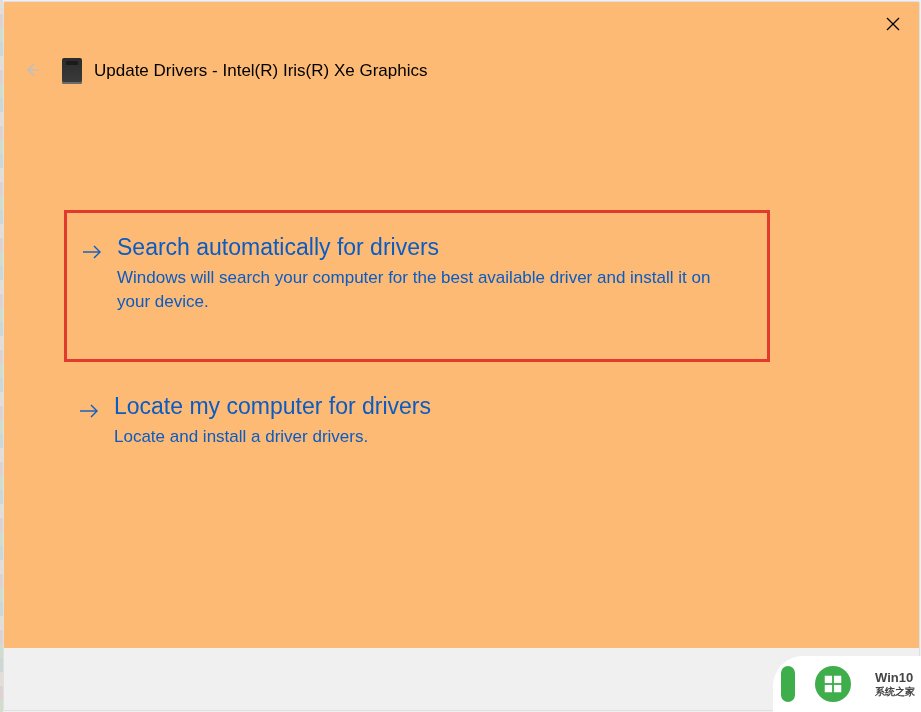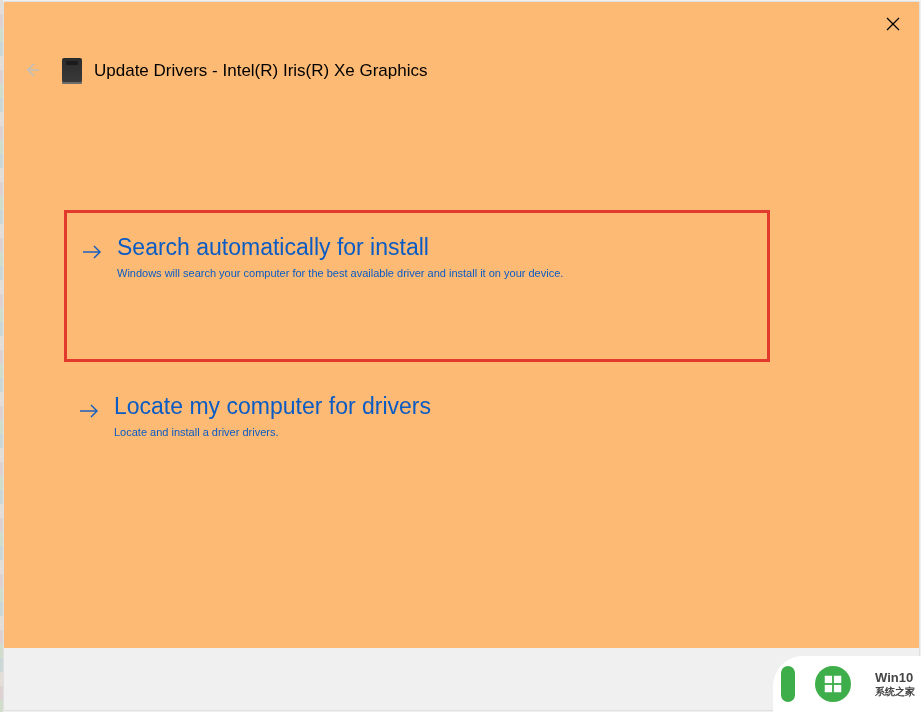--- a/index.html
+++ b/index.html
@@ -108,21 +108,21 @@
     .option .arrow svg { width: 22px; height: 18px; stroke: #0a5bc4; stroke-width: 1.4; fill: none; }
     .option .text-col { flex: 1 1 auto; }
     .option-title {
       font-size: 23px;
       color: #0a5bc4;
       font-weight: 400;
       line-height: 1.25;
     }
     .option-desc {
       margin-top: 4px;
-      font-size: 11px;
+      font-size: 17px;
       color: #0a5bc4;
       font-weight: 400;
       line-height: 1.45;
       max-width: 620px;
     }
     .option.highlighted {
       top: 208px;
       border: 3px solid #e23b2e;
       height: 152px;
     }
@@ -205,21 +205,21 @@
 
 
   <div class="option highlighted">
     <div class="arrow">
       <svg viewBox="0 0 22 18">
           <line x1="2" y1="9" x2="19" y2="9"></line>
           <polyline points="13,3 19,9 13,15"></polyline>
         </svg>
     </div>
     <div class="text-col">
-      <div class="option-title">Search automatically for install</div>
+      <div class="option-title">Search automatically for drivers</div>
       <div class="option-desc">Windows will search your computer for the best available driver and install it on your device.</div>
     </div>
   </div>
 
   <div class="option second">
     <div class="arrow">
       <svg viewBox="0 0 22 18">
           <line x1="2" y1="9" x2="19" y2="9"></line>
           <polyline points="13,3 19,9 13,15"></polyline>
         </svg>

